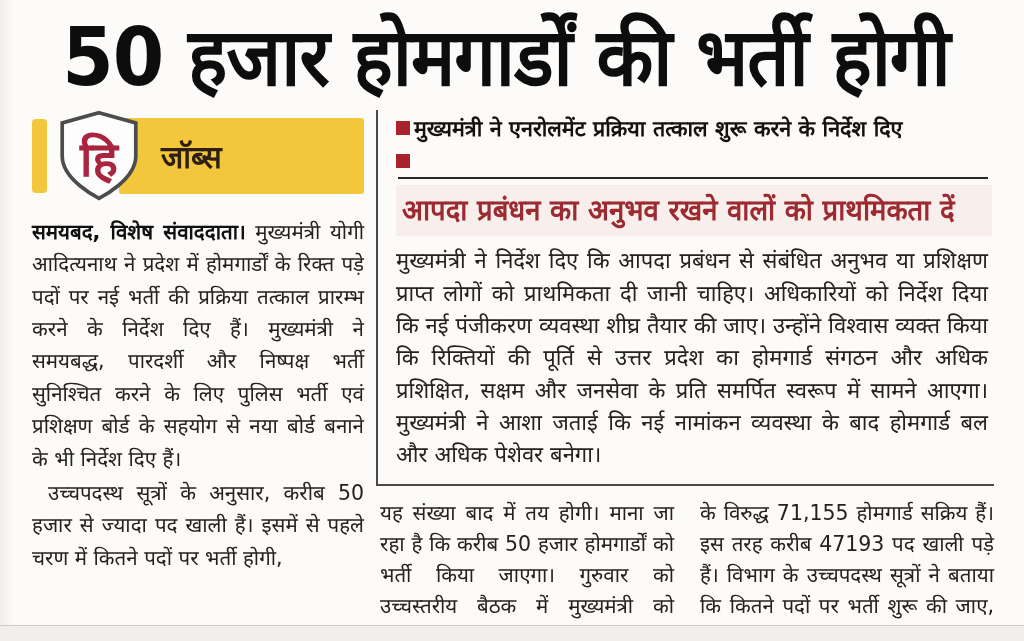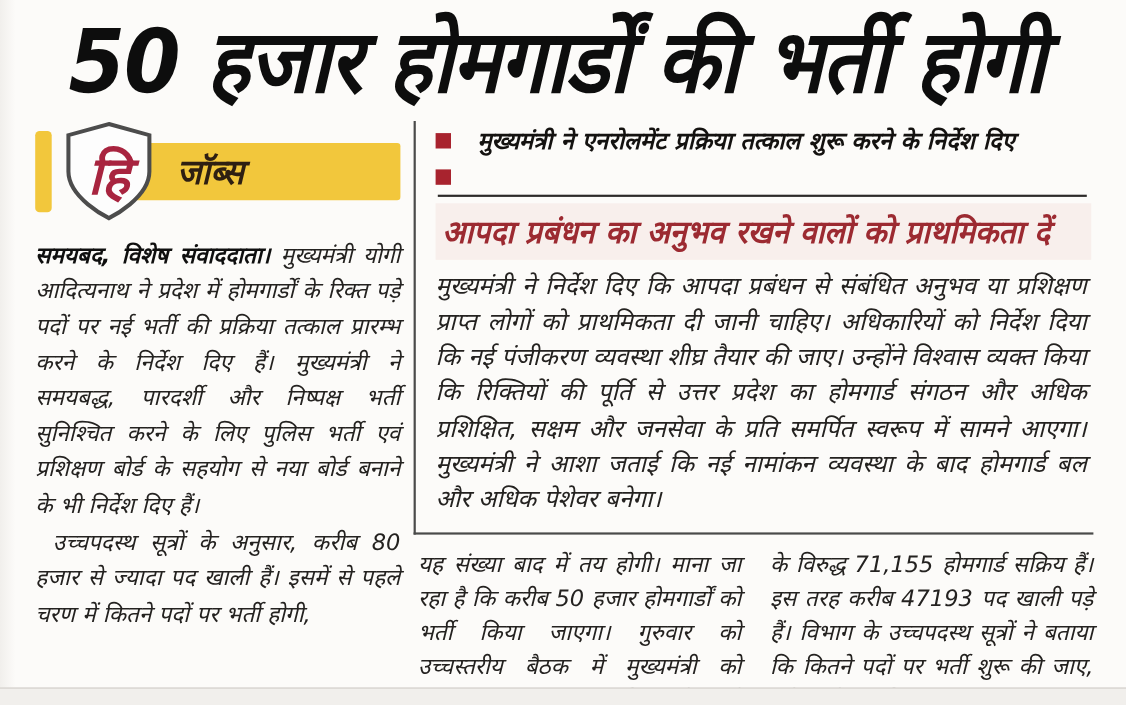--- a/index.html
+++ b/index.html
@@ -7,21 +7,20 @@
   body {
     font-family: "DejaVu Sans", "Liberation Sans", sans-serif;
     background: #fbfaf8;
     color: #1e1c1a;
     position: relative;
   }
   .clip {
     position: absolute; inset: 0;
     background: linear-gradient(90deg, #f1efec 0, #fcfbf9 14px, #fcfbf9 100%);
     padding: 4px 30px 0 18px;
-    font-style: italic;
   }
 
   
   .headline {
     font-size: 74px;
     font-weight: 800;
     line-height: 1.35;
     color: #0d0d0d;
     text-align: center;
     letter-spacing: -1px;
@@ -53,21 +52,21 @@
     flex: 0 0 15px;
   }
   .brand-shield {
     width: 92px; height: 92px;
     margin-left: 6px;
     position: relative; z-index: 2;
     flex: 0 0 92px;
   }
   .brand-banner {
     background: #f2c73c;
-    height: 52px;
+    height: 76px;
     flex: 1;
     margin-left: -26px;
     border-radius: 3px;
     display: flex; align-items: center;
     padding-left: 42px;
     z-index: 1;
   }
   .brand-label {
     font-size: 30px; font-weight: 800; color: #2e1f12;
     transform: scaleY(1.05);
@@ -85,21 +84,21 @@
   .dateline { font-weight: 800; color: #0f0f0f; }
 
   
   .feature-box {
     border-left: 2px solid #4a4a4a;
     border-bottom: 2px solid #4a4a4a;
     padding: 2px 2px 12px 18px;
   }
   .bullet-item {
     display: flex; align-items: flex-start;
-    gap: 24px;
+    gap: 4px;
     font-size: 21.5px; font-weight: 800; color: #141210;
     line-height: 1.55;
     white-space: nowrap;
   }
   .bullet-sq {
     width: 14px; height: 14px;
     background: #a8232e;
     margin-top: 9px;
     flex: 0 0 14px;
   }
@@ -170,21 +169,21 @@
             <text x="50" y="72" text-anchor="middle" font-size="52" font-weight="bold" fill="#a8243f">हि</text>
           </svg>
         </div>
         <div class="brand-banner">
           <span class="brand-label">जॉब्स</span>
         </div>
       </div>
 
       <div class="body-text">
         <p><span class="dateline">समयबद, विशेष संवाददाता।</span> <span>मुख्यमंत्री योगी आदित्यनाथ ने प्रदेश में होमगार्डों के रिक्त पड़े पदों पर नई भर्ती की प्रक्रिया तत्काल प्रारम्भ करने के निर्देश दिए हैं। मुख्यमंत्री ने समयबद्ध, पारदर्शी और निष्पक्ष भर्ती सुनिश्चित करने के लिए पुलिस भर्ती एवं प्रशिक्षण बोर्ड के सहयोग से नया बोर्ड बनाने के भी निर्देश दिए हैं।</span></p>
-        <p>उच्चपदस्थ सूत्रों के अनुसार, करीब 80 हजार से ज्यादा पद खाली हैं। इसमें से पहले चरण में कितने पदों पर भर्ती होगी,</p>
+        <p>उच्चपदस्थ सूत्रों के अनुसार, करीब 50 हजार से ज्यादा पद खाली हैं। इसमें से पहले चरण में कितने पदों पर भर्ती होगी,</p>
       </div>
     </div>
 
     <div class="right-col">
 
       <div class="feature-box">
 
         <div class="bullet-item">
           <span class="bullet-sq"></span>
           <span>मुख्यमंत्री ने एनरोलमेंट प्रक्रिया तत्काल शुरू करने के निर्देश दिए</span>

